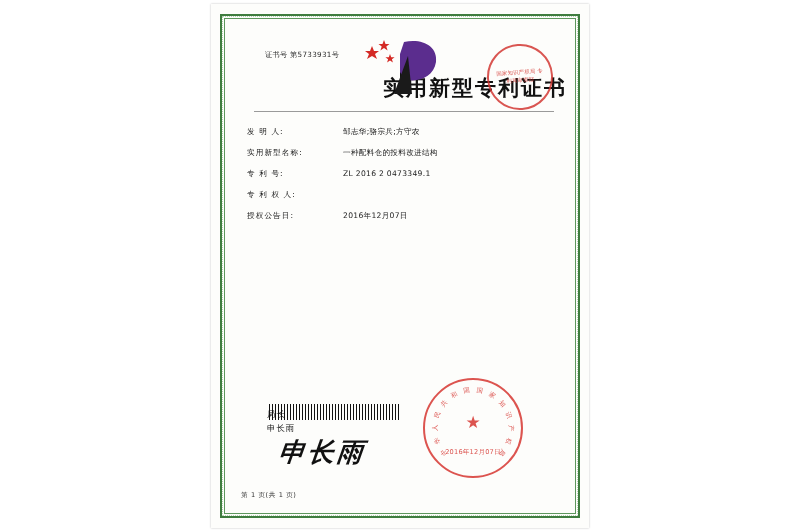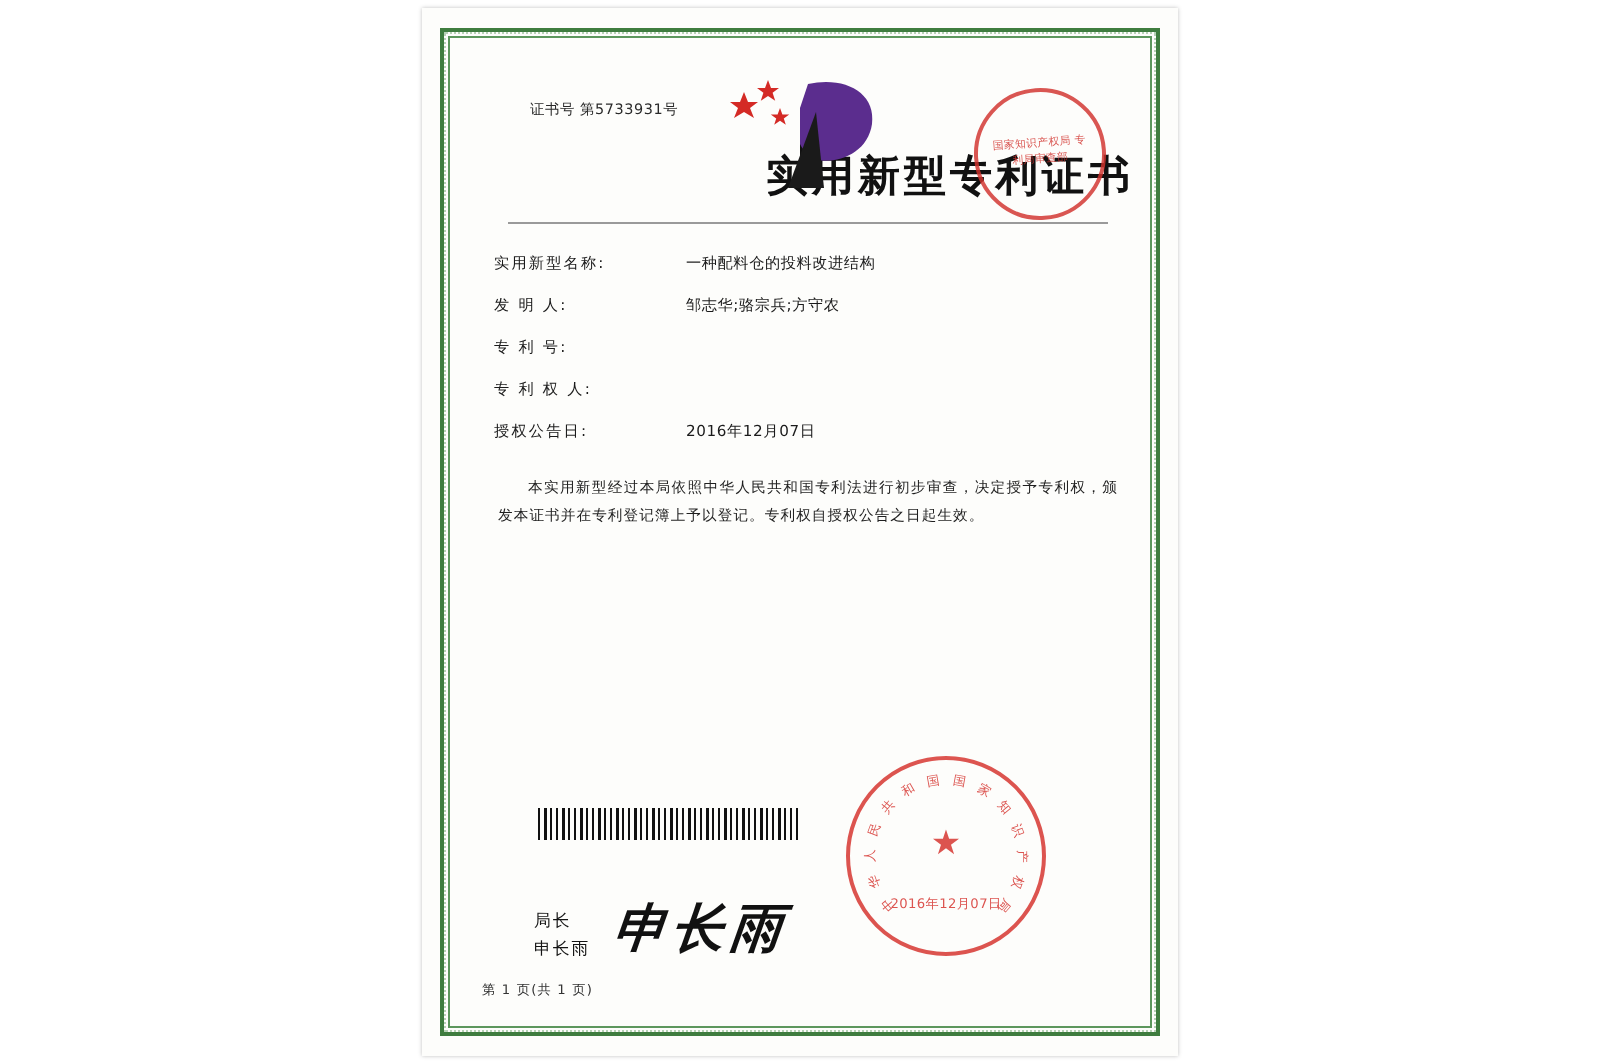--- a/index.html
+++ b/index.html
@@ -171,23 +171,24 @@
       repeating-linear-gradient(90deg,
         #111 0px, #111 1px, transparent 1px, transparent 3px,
         #111 3px, #111 4.5px, transparent 4.5px, transparent 6px,
         #111 6px, #111 6.8px, transparent 6.8px, transparent 9px);
   }
 
   
   .sign-area {
     position: absolute;
     left: 26px;
-    bottom: 24px;
+    bottom: 36px;
     display: flex;
-    align-items: center;
+    align-items: flex-start;
+    flex-direction: column;
   }
   .sign-labels {
     font-size: 8.4px;
     line-height: 1.6;
     letter-spacing: 1px;
     padding-top: 6px;
     color: #141414;
   }
   .sign-hand {
     font-family: "DejaVu Serif", "Liberation Serif", serif;
@@ -285,41 +286,41 @@
         <div class="seal-lines">国家知识产权局 专利局审查部</div>
       </div>
 
       <div class="cert-no">证书号 第5733931号</div>
 
       <div class="title">实用新型专利证书</div>
       <div class="title-rule"></div>
 
       <div class="fields">
         <div class="field-row">
+          <div class="field-label">发 明 人:</div>
+          <div class="field-value">邹志华;骆宗兵;方守农</div>
+        </div>
+        <div class="field-row">
           <div class="field-label">实用新型名称:</div>
           <div class="field-value">一种配料仓的投料改进结构</div>
         </div>
         <div class="field-row">
-          <div class="field-label">发 明 人:</div>
-          <div class="field-value">邹志华;骆宗兵;方守农</div>
-        </div>
-        <div class="field-row">
           <div class="field-label">专 利 号:</div>
+          <div class="field-value">ZL 2016 2 0473349.1</div>
         </div>
         <div class="field-row">
           <div class="field-label">专 利 权 人:</div>
         </div>
         <div class="field-row">
           <div class="field-label">授权公告日:</div>
           <div class="field-value">2016年12月07日</div>
         </div>
       </div>
 
       <div class="para-block">
-        <p class="para">本实用新型经过本局依照中华人民共和国专利法进行初步审查，决定授予专利权，颁发本证书并在专利登记簿上予以登记。专利权自授权公告之日起生效。</p>
       </div>
 
       <div class="barcode"></div>
 
       <div class="sign-area">
         <div class="sign-labels">
           <div>局长</div>
           <div>申长雨</div>
         </div>
         <div class="sign-hand">申长雨</div>

